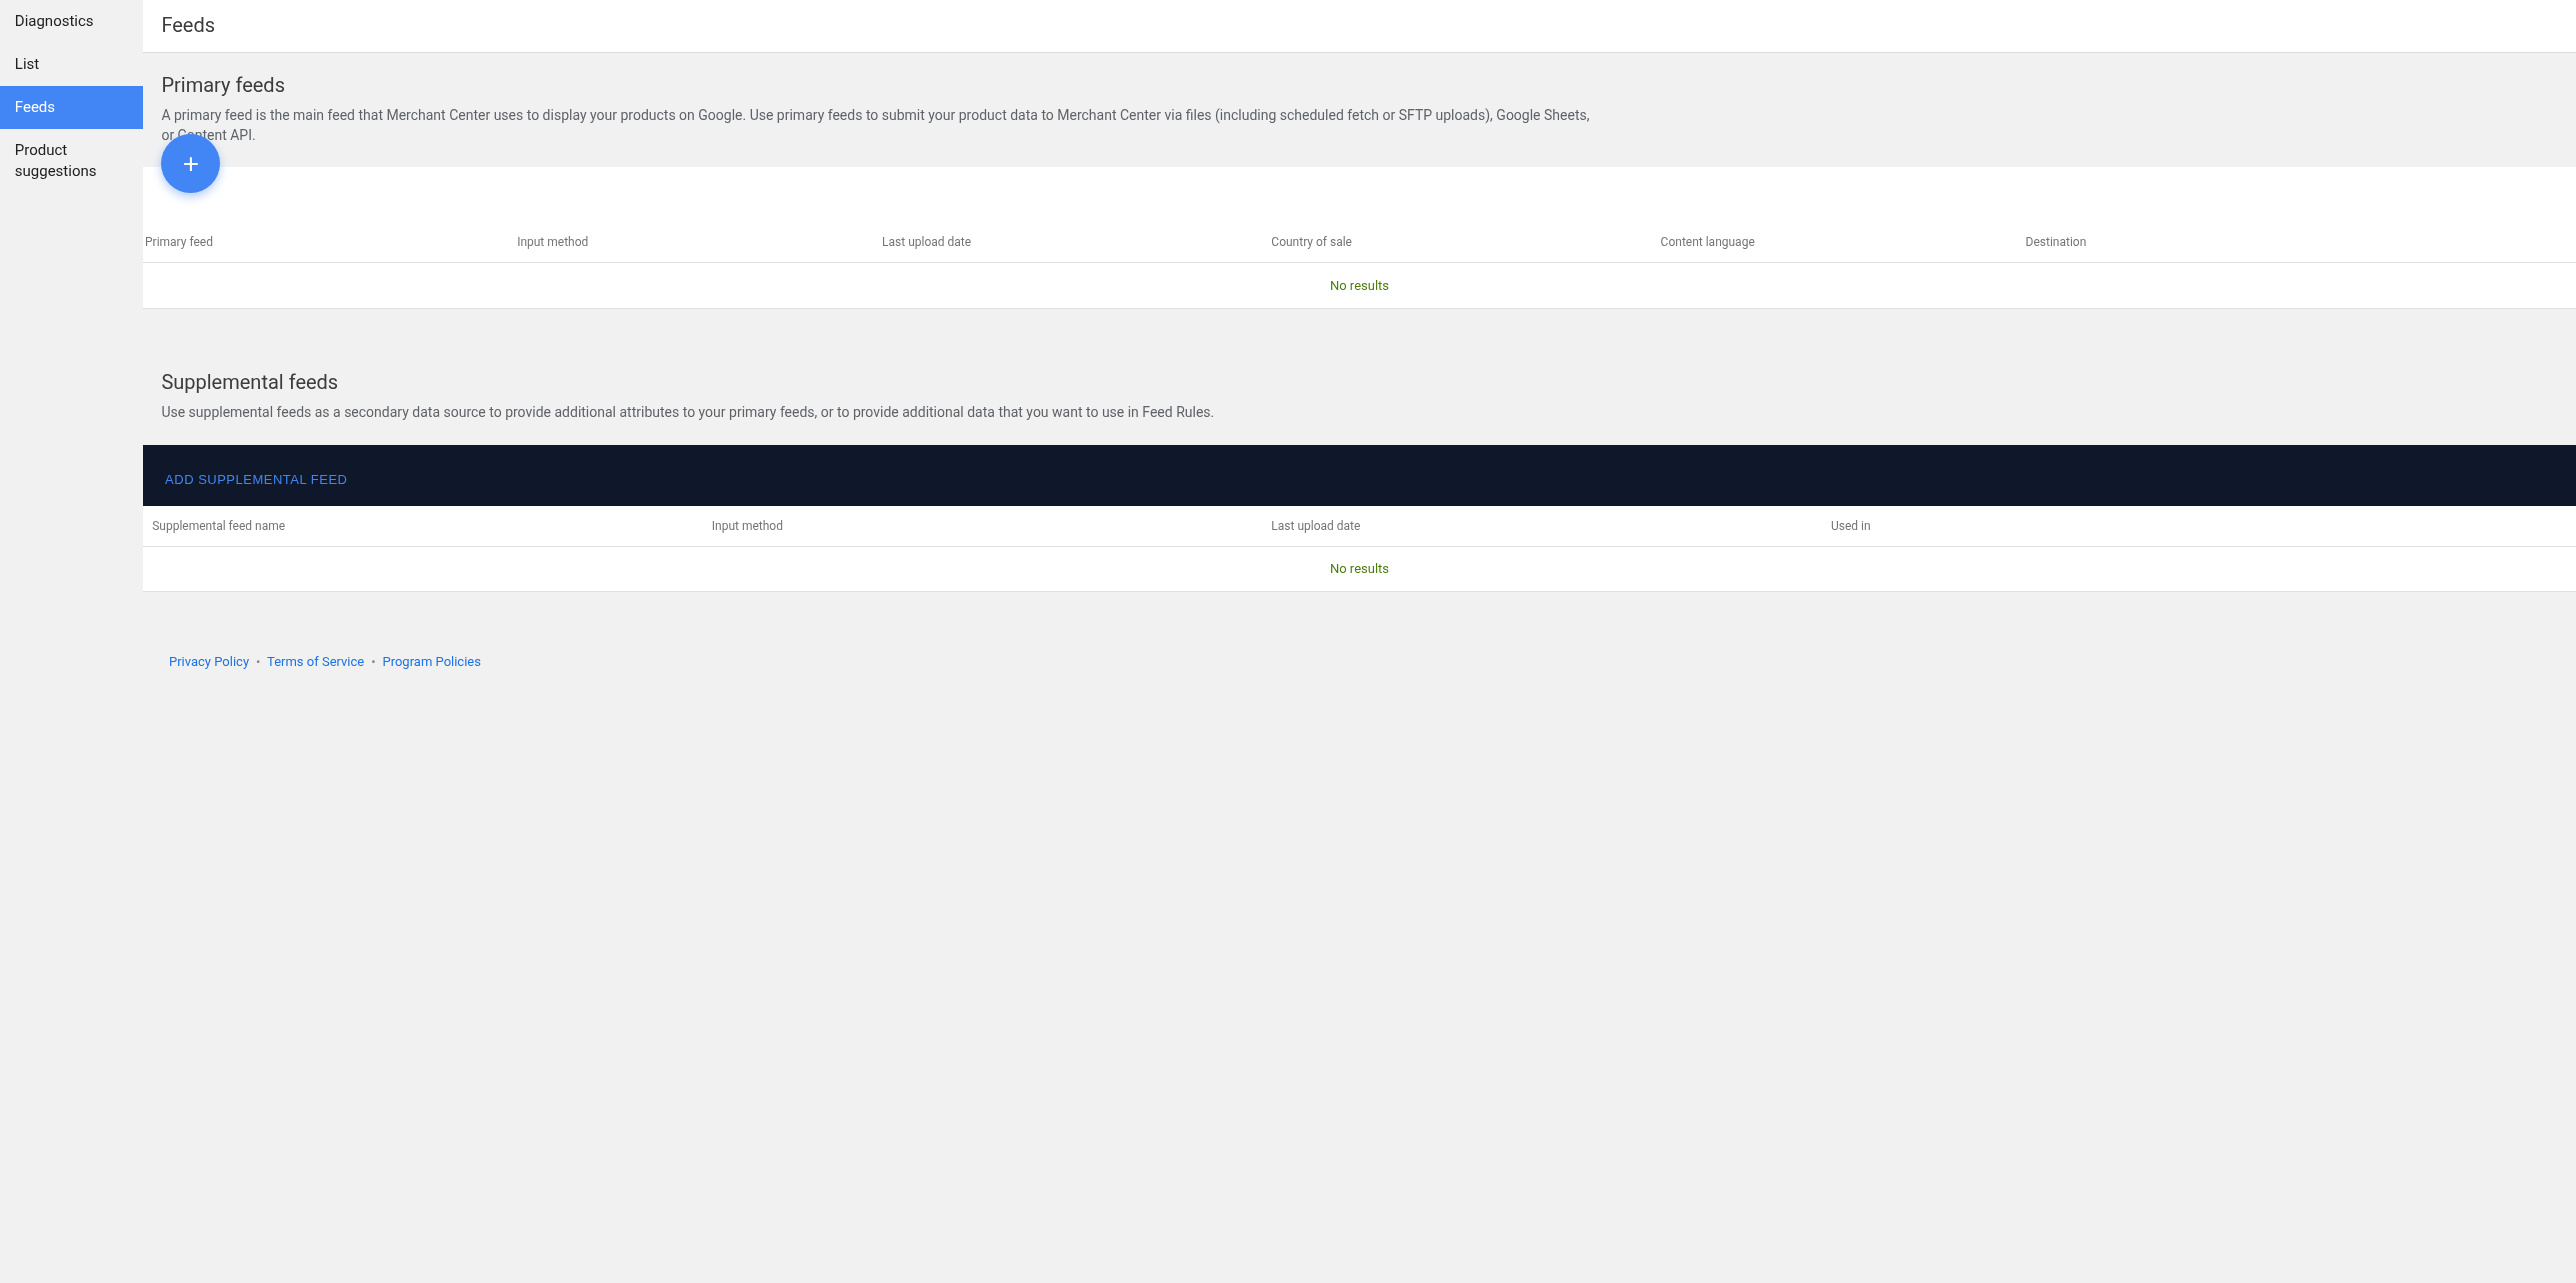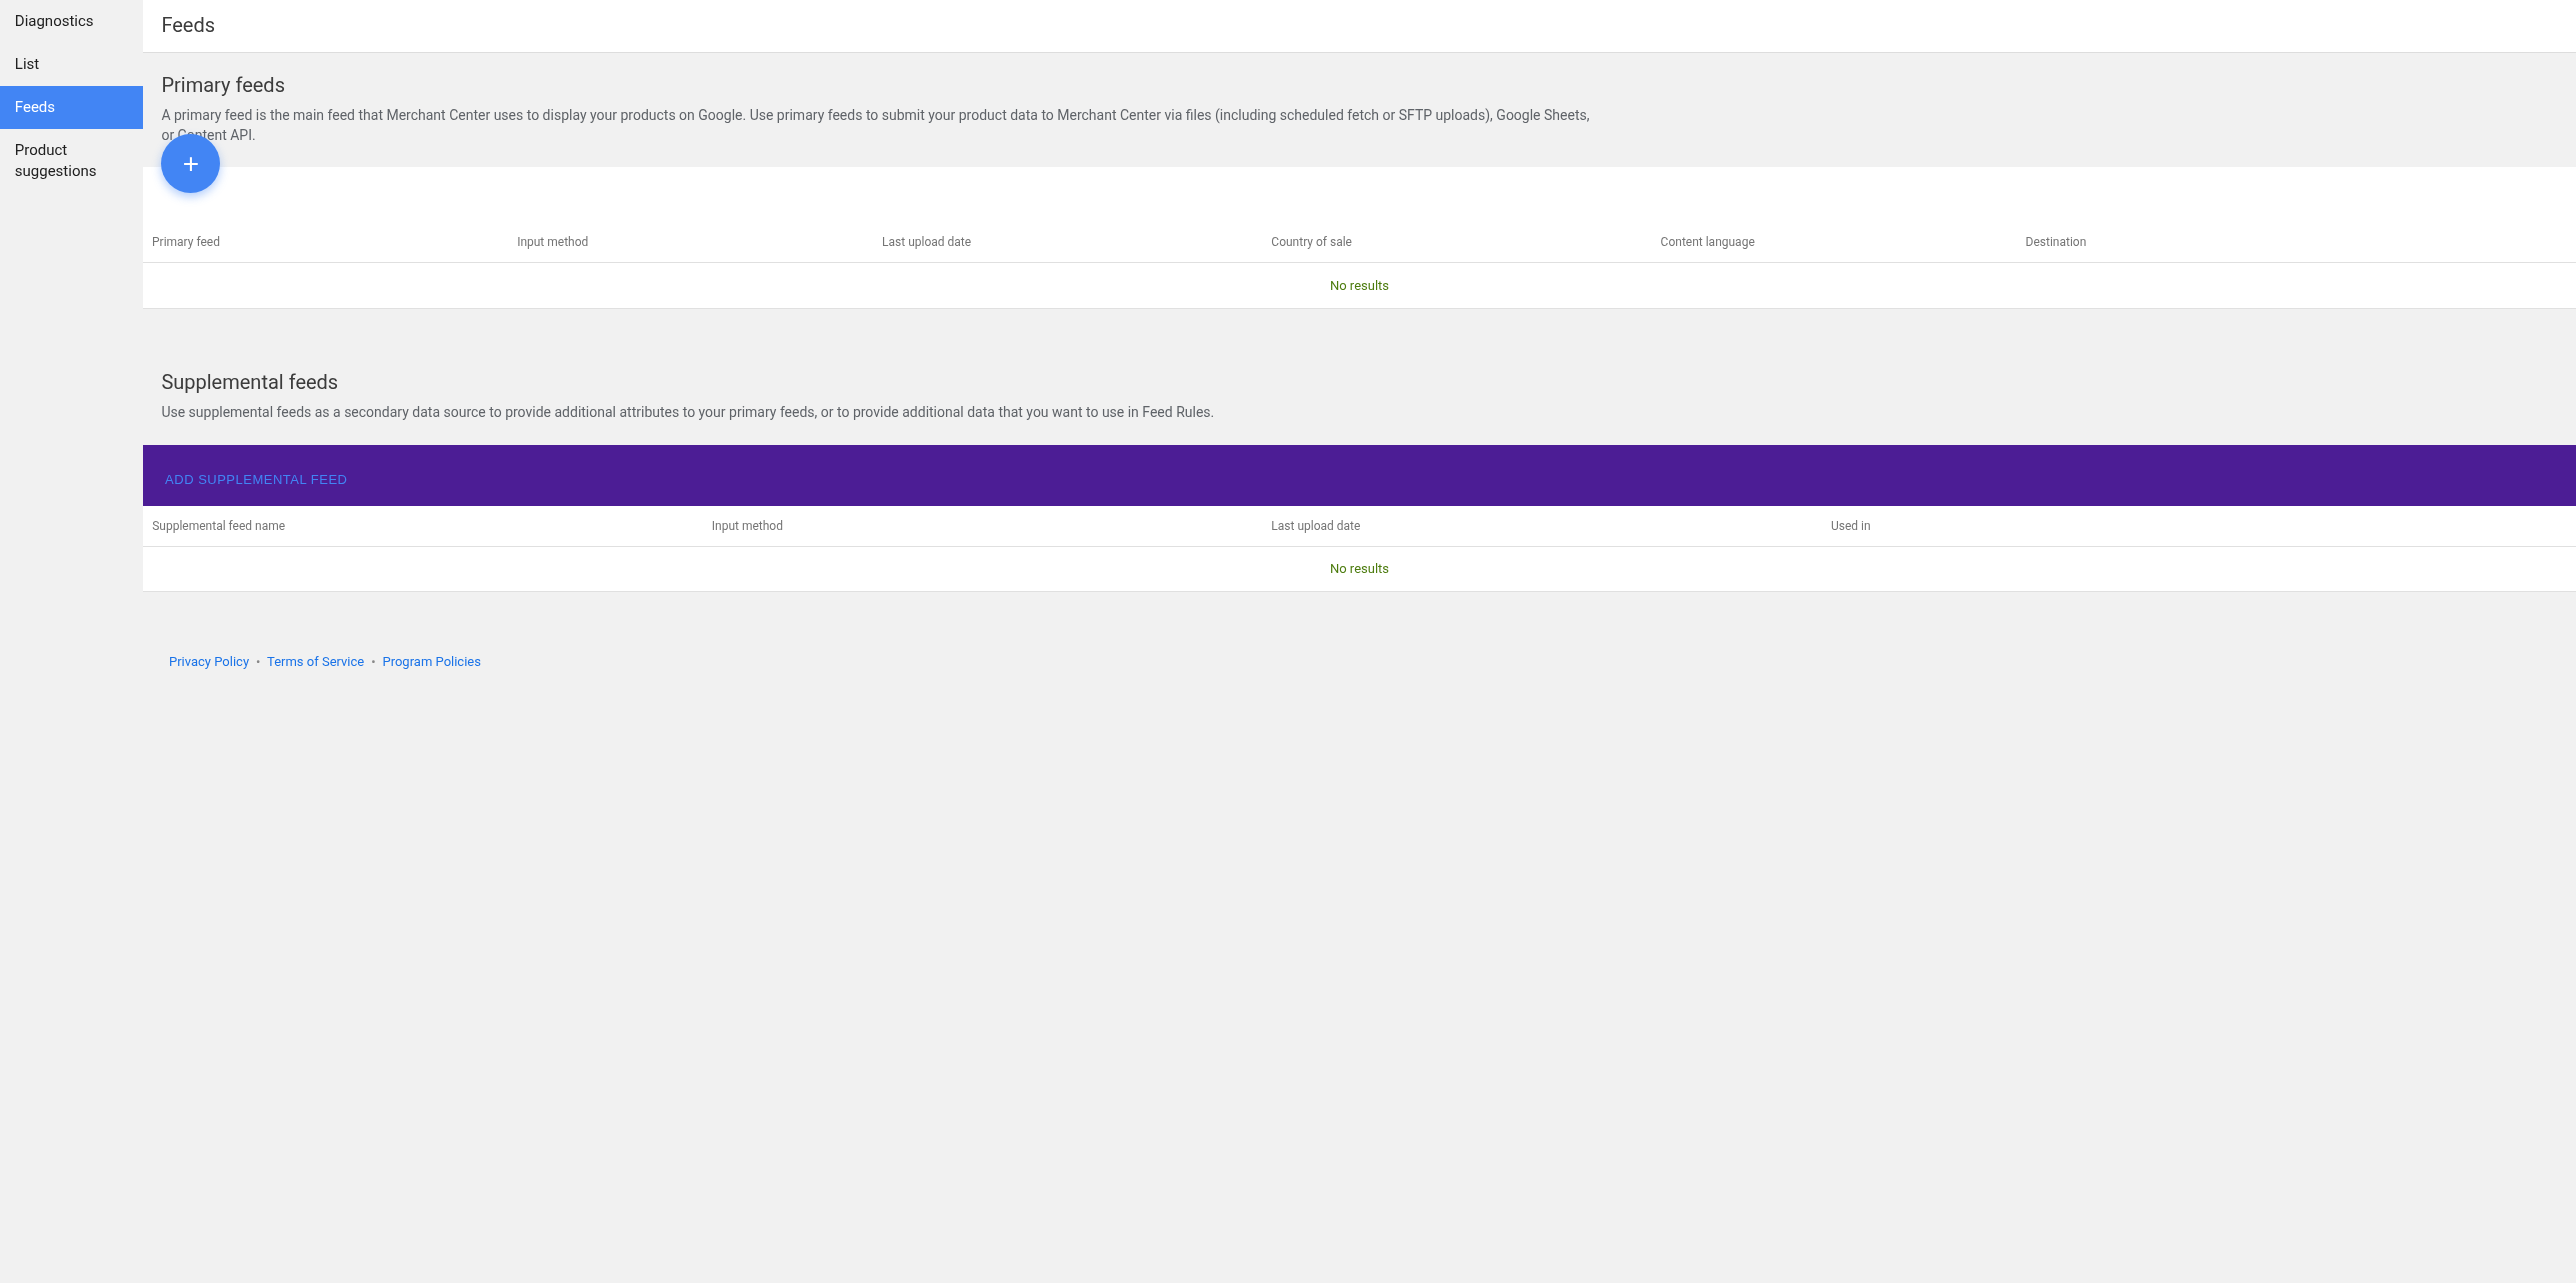--- a/index.html
+++ b/index.html
@@ -27,33 +27,33 @@
       position: absolute;
       top: -33px; left: 18.4px;
       width: 59px; height: 59px; border-radius: 50%;
       background: #4285f4; color: #fff;
       display: flex; align-items: center; justify-content: center;
       box-shadow: 0 3.7px 9.2px rgba(66,133,244,0.4);
       cursor: pointer; border: none;
       font-size: 28px; font-weight: 300;
     }
 
-    .add-supp-row { padding: 22px 18.4px 13px; background: #4c1d95; }
+    .add-supp-row { padding: 22px 18.4px 13px; background: #0f172a; }
     .add-supp-btn {
       background: none; border: none; color: #4285f4;
       font-size: 13px; font-weight: 500; letter-spacing: 0.5px;
       cursor: pointer; padding: 5.5px 3.7px;
     }
 
     table { width: 100%; border-collapse: collapse; table-layout: fixed; }
     th { text-align: left; font-weight: 400; font-size: 12px; color: #757575; padding: 13px 9.2px; border-bottom: 0.9px solid #e0e0e0; }
     th:first-child { padding-left: 9.2px; }
     td.no-results { text-align: center; font-size: 13px; color: #4d7c0f; padding: 14.8px 0; border-bottom: 0.9px solid #e0e0e0; }
 
-    .primary-cols th:nth-child(1){ width: 15%; padding-left: 9px;}
+    .primary-cols th:nth-child(1){ width: 15%; padding-left: 2px;}
     .primary-cols th:nth-child(2){ width: 15%; }
     .primary-cols th:nth-child(3){ width: 16%; }
     .primary-cols th:nth-child(4){ width: 16%; }
     .primary-cols th:nth-child(5){ width: 15%; }
     .primary-cols th:nth-child(6){ width: 23%; }
 
     .supp-cols th:nth-child(1){ width: 23%; padding-left: 9.2px;}
     .supp-cols th:nth-child(2){ width: 23%; }
     .supp-cols th:nth-child(3){ width: 23%; }
     .supp-cols th:nth-child(4){ width: 31%; }

